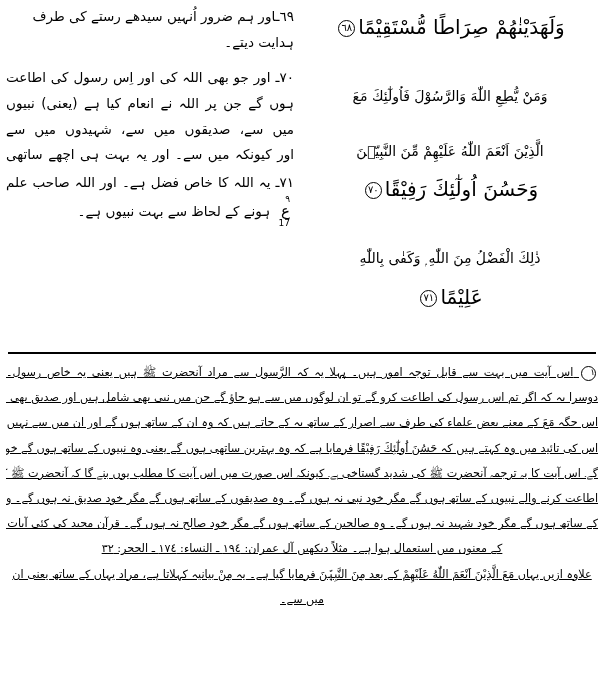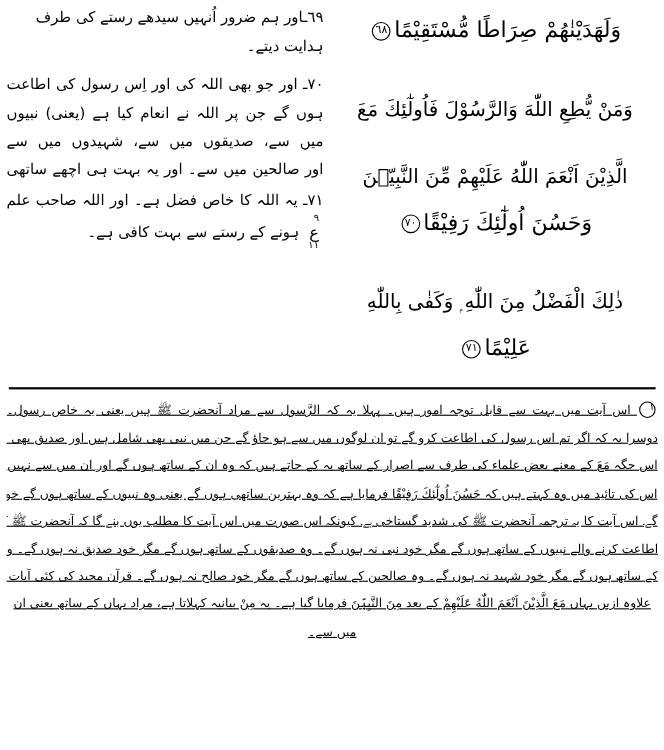--- a/index.html
+++ b/index.html
@@ -42,21 +42,21 @@
     font-family:"DejaVu Sans","Liberation Sans",sans-serif;
     font-size:20px;
     line-height:1.62;
     letter-spacing:0.5px;
     white-space:nowrap;
     color:#000;
     text-align:center;
     margin:0 0 4px 0;
     direction:rtl;
   }
-  .ar-line.compact{font-size:18px;margin-top:32px;}
+  .ar-line.compact{font-size:14px;margin-top:32px;}
   .ayah-num{
     display:inline-block;
     font-size:10px;
     border:1.4px solid #000;
     border-radius:50%;
     width:15px;height:15px;
     line-height:13px;
     text-align:center;
     vertical-align:middle;
     margin:16px 3px;
@@ -141,34 +141,34 @@
       <div class="ur-line ur-first">
         <span class="vnum">٦٩</span><span>ـاور ہم ضرور اُنہیں سیدھے رستے کی طرف ہدایت دیتے۔</span>
       </div>
 
       <div class="ur-para">
         <div class="ur-line">
           <span class="vnum">٧٠</span><span>ـ اور جو بھی اللہ کی اور اِس رسول کی اطاعت</span>
         </div>
         <div class="ur-line">ہوں گے جن پر اللہ نے انعام کیا ہے (یعنی) نبیوں</div>
         <div class="ur-line">میں سے، صدیقوں میں سے، شہیدوں میں سے</div>
-        <div class="ur-line">اور صالحین میں سے۔ اور یہ بہت ہی اچھے ساتھی</div>
+        <div class="ur-line">اور کیونکہ میں سے۔ اور یہ بہت ہی اچھے ساتھی</div>
       </div>
 
       <div class="ur-para">
         <div class="ur-line">
           <span class="vnum">٧١</span><span>ـ یہ اللہ کا خاص فضل ہے۔ اور اللہ صاحب علم</span>
         </div>
         <div class="ur-line ur-first">
           <span class="ruku">
             <span>٩</span>
             <span class="big">ع</span>
-            <span>١١</span>
+            <span>17</span>
           </span>
-          <span>ہونے کے رستے سے بہت کافی ہے۔</span>
+          <span>ہونے کے لحاظ سے بہت نبیوں ہے۔</span>
         </div>
       </div>
 
     </div>
 
     <div class="col-arabic">
       <div class="ar-line">
         <span>وَلَهَدَيْنٰهُمْ صِرَاطًا مُّسْتَقِيْمًا</span><span class="ayah-num">٦٨</span>
       </div>
       <div class="ar-line compact">وَمَنْ يُّطِعِ اللّٰهَ وَالرَّسُوْلَ فَاُولٰٓئِكَ مَعَ</div>
@@ -190,16 +190,17 @@
     <div class="cm-line start">
       <span class="footnote-ref">١</span>
       <span>اس آیت میں بہت سے قابل توجہ امور ہیں۔ پہلا یہ کہ الرَّسول سے مراد آنحضرت ﷺ ہیں یعنی یہ خاص رسول۔</span>
     </div>
     <div class="cm-line">دوسرا یہ کہ اگر تم اس رسول کی اطاعت کرو گے تو ان لوگوں میں سے ہو جاؤ گے جن میں نبی بھی شامل ہیں اور صدیق بھی اور شہید بھی اور صالح</div>
     <div class="cm-line">اس جگہ مَعَ کے معنے بعض علماء کی طرف سے اصرار کے ساتھ یہ کے جاتے ہیں کہ وہ ان کے ساتھ ہوں گے اور ان میں سے نہیں ہوں گے۔</div>
     <div class="cm-line">اس کی تائید میں وہ کہتے ہیں کہ حَسُنَ اُولٰٓئِكَ رَفِيْقًا فرمایا ہے کہ وہ بہترین ساتھی ہوں گے یعنی وہ نبیوں کے ساتھ ہوں گے خود نبی نہ ہوں</div>
     <div class="cm-line">گے۔ اس آیت کا یہ ترجمہ آنحضرت ﷺ کی شدید گستاخی ہے۔ کیونکہ اس صورت میں اس آیت کا مطلب یوں بنے گا کہ آنحضرت ﷺ کی</div>
     <div class="cm-line">اطاعت کرنے والے نبیوں کے ساتھ ہوں گے مگر خود نبی نہ ہوں گے۔ وہ صدیقوں کے ساتھ ہوں گے مگر خود صدیق نہ ہوں گے۔ وہ شہیدوں</div>
     <div class="cm-line">کے ساتھ ہوں گے مگر خود شہید نہ ہوں گے۔ وہ صالحین کے ساتھ ہوں گے مگر خود صالح نہ ہوں گے۔ قرآن مجید کی کئی آیات میں مَعَ کا لفظ مِنْ</div>
+    <div class="cm-line centered">کے معنوں میں استعمال ہوا ہے۔ مثلاً دیکھیں آل عمران: ١٩٤ ـ النساء: ١٧٤ ـ الحجر: ٣٢</div>
     <div class="cm-line centered">علاوہ ازیں یہاں مَعَ الَّذِيْنَ اَنْعَمَ اللّٰهُ عَلَيْهِمْ کے بعد مِنَ النَّبِيّٖنَ فرمایا گیا ہے۔ یہ مِنْ بیانیہ کہلاتا ہے، مراد یہاں کے ساتھ یعنی ان میں سے۔</div>
   </div>
 
 </div>
 
 </body></html>

